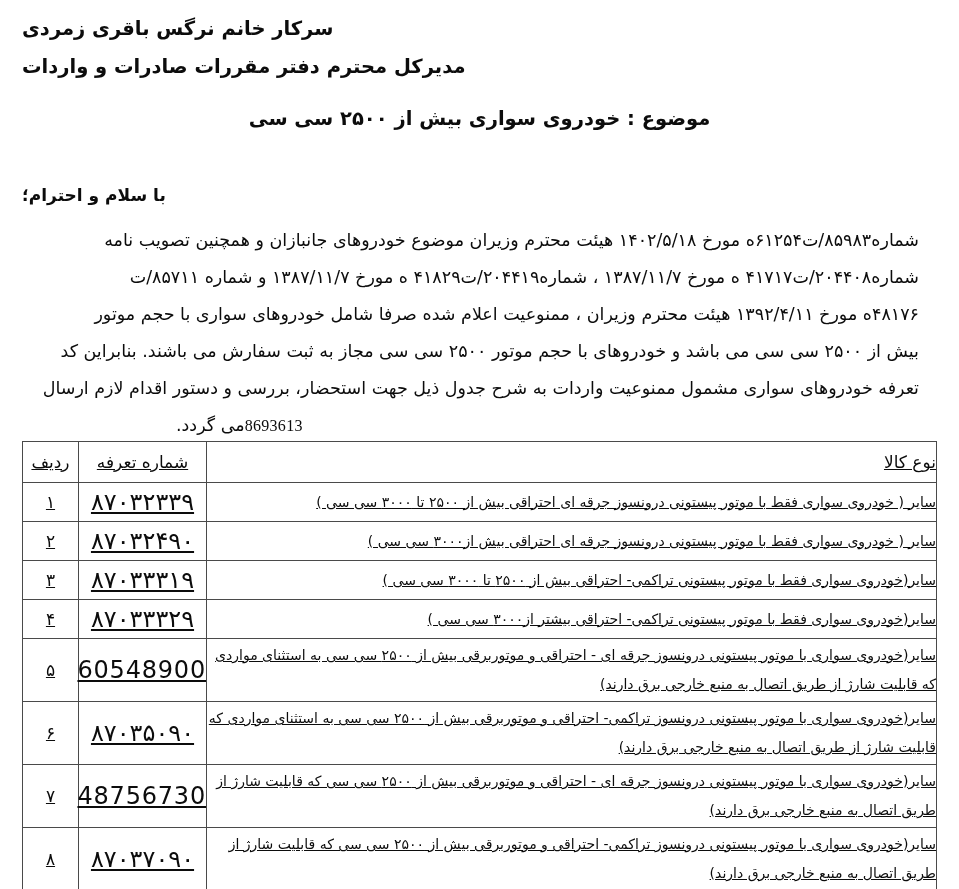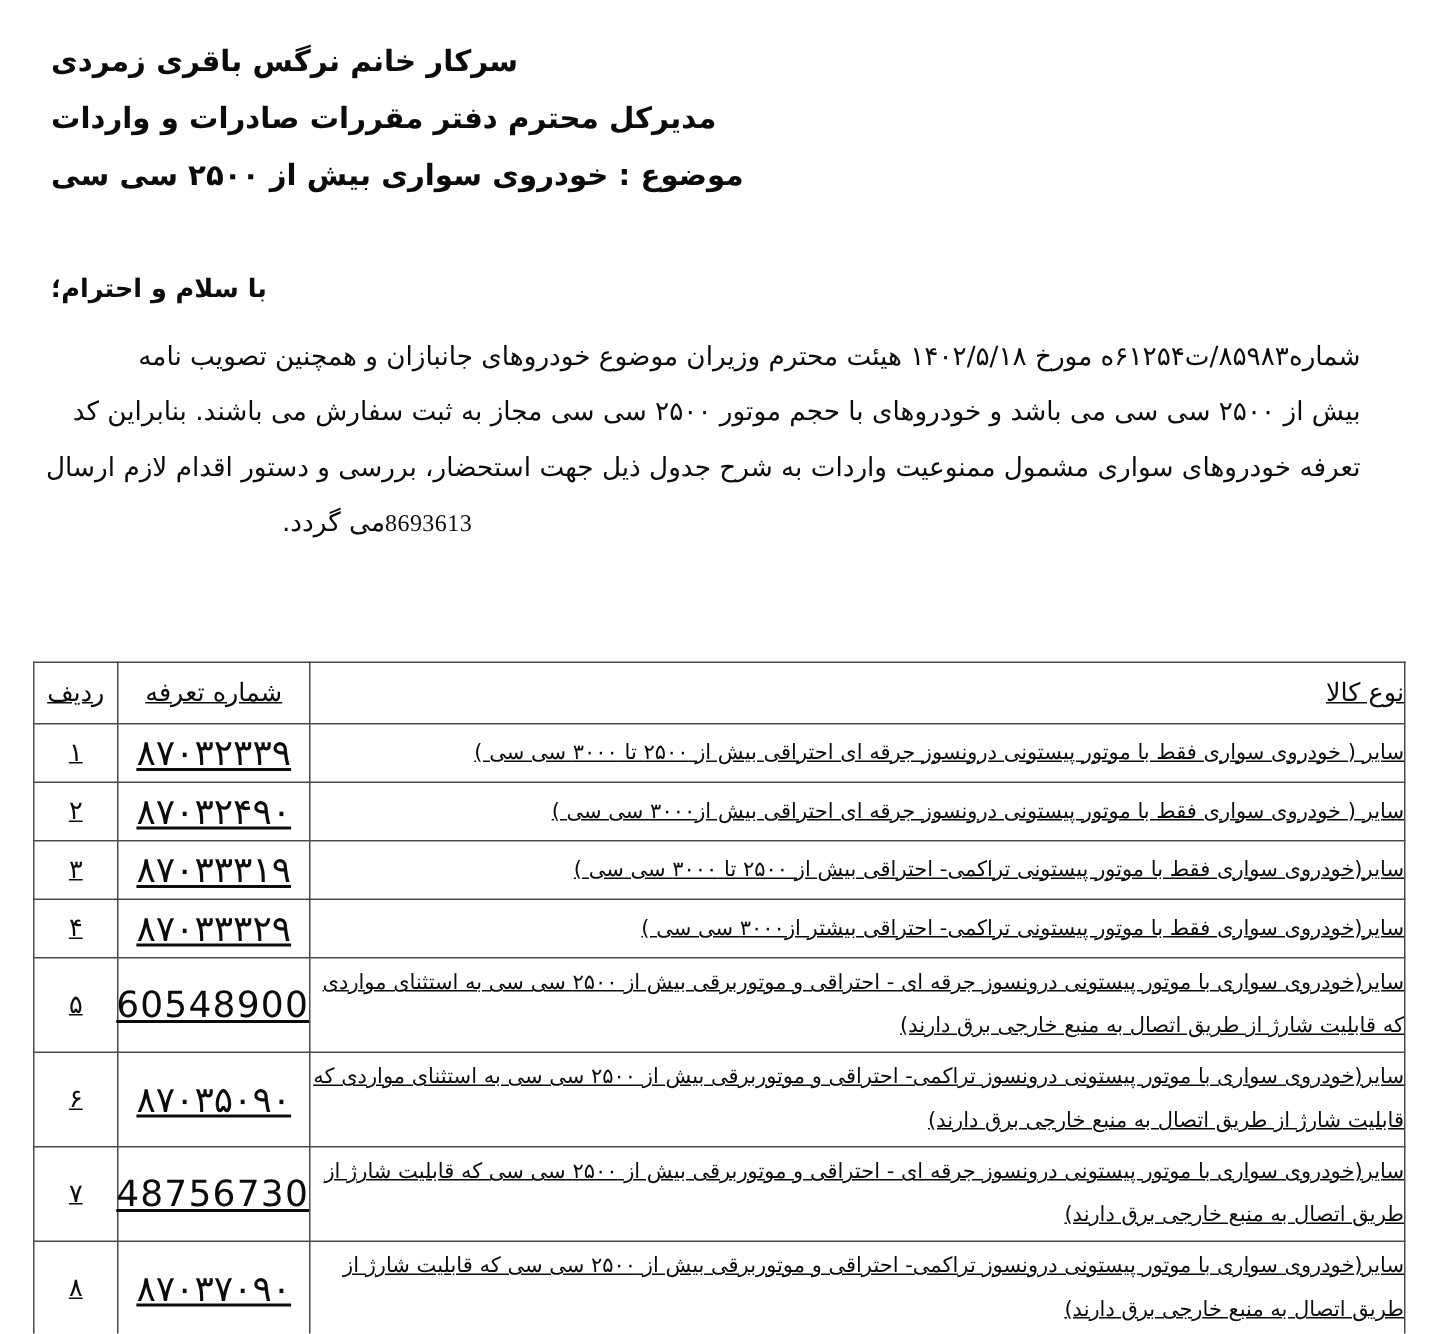--- a/index.html
+++ b/index.html
@@ -16,39 +16,41 @@
     direction: rtl;
     overflow: hidden;
     position: relative;
   }
 
   .page {
     width: 959px;
     height: 889px;
     position: relative;
     box-sizing: border-box;
-    padding: 12px;
+    padding: 0;
   }
 
   
   .letter-head {
     padding: 10px 22px 0 22px;
     text-align: left;
   }
   .head-line {
     font-weight: bold;
     font-size: 19.5px;
     line-height: 38px;
     letter-spacing: 0px;
     white-space: nowrap;
     direction: rtl;
     text-align: left;
     unicode-bidi: isolate;
   }
   .head-line.subject {
+    margin-top: 14px;
+    text-align: center;
   }
 
   
   .salutation {
     margin-top: 44px;
     padding: 0 22px 0 22px;
     text-align: left;
     font-weight: bold;
     font-size: 17px;
     line-height: 26px;
@@ -164,20 +166,26 @@
     <div class="head-line">سرکار خانم نرگس باقری زمردی</div>
     <div class="head-line">مدیرکل محترم دفتر مقررات صادرات و واردات</div>
     <div class="head-line subject">موضوع : خودروی سواری بیش از ۲۵۰۰ سی سی</div>
   </div>
 
   <div class="salutation">با سلام و احترام؛</div>
 
   <div class="body-block">
     <div class="body-line">
       <span>شماره۸۵۹۸۳/ت۶۱۲۵۴ه  مورخ ۱۴۰۲/۵/۱۸ هیئت محترم وزیران موضوع خودروهای جانبازان و همچنین تصویب نامه</span>
+    </div>
+    <div class="body-line">
+      <span>شماره۲۰۴۴۰۸/ت۴۱۷۱۷ ه مورخ ۱۳۸۷/۱۱/۷  ، شماره۲۰۴۴۱۹/ت۴۱۸۲۹ ه مورخ ۱۳۸۷/۱۱/۷ و شماره ۸۵۷۱۱/ت</span>
+    </div>
+    <div class="body-line">
+      <span>۴۸۱۷۶ه مورخ ۱۳۹۲/۴/۱۱ هیئت محترم وزیران ، ممنوعیت اعلام شده صرفا شامل خودروهای سواری با حجم موتور</span>
     </div>
     <div class="body-line">
       <span>بیش از ۲۵۰۰ سی سی می باشد و خودروهای با حجم موتور ۲۵۰۰ سی سی مجاز به ثبت سفارش می باشند. بنابراین کد</span>
     </div>
     <div class="body-line">
       <span>تعرفه خودروهای سواری مشمول ممنوعیت واردات به شرح جدول ذیل جهت استحضار، بررسی و دستور اقدام لازم ارسال</span>
     </div>
     <div class="body-line last stamp-row">
       <span>می گردد.</span>
       <span class="lat">8693613</span>

